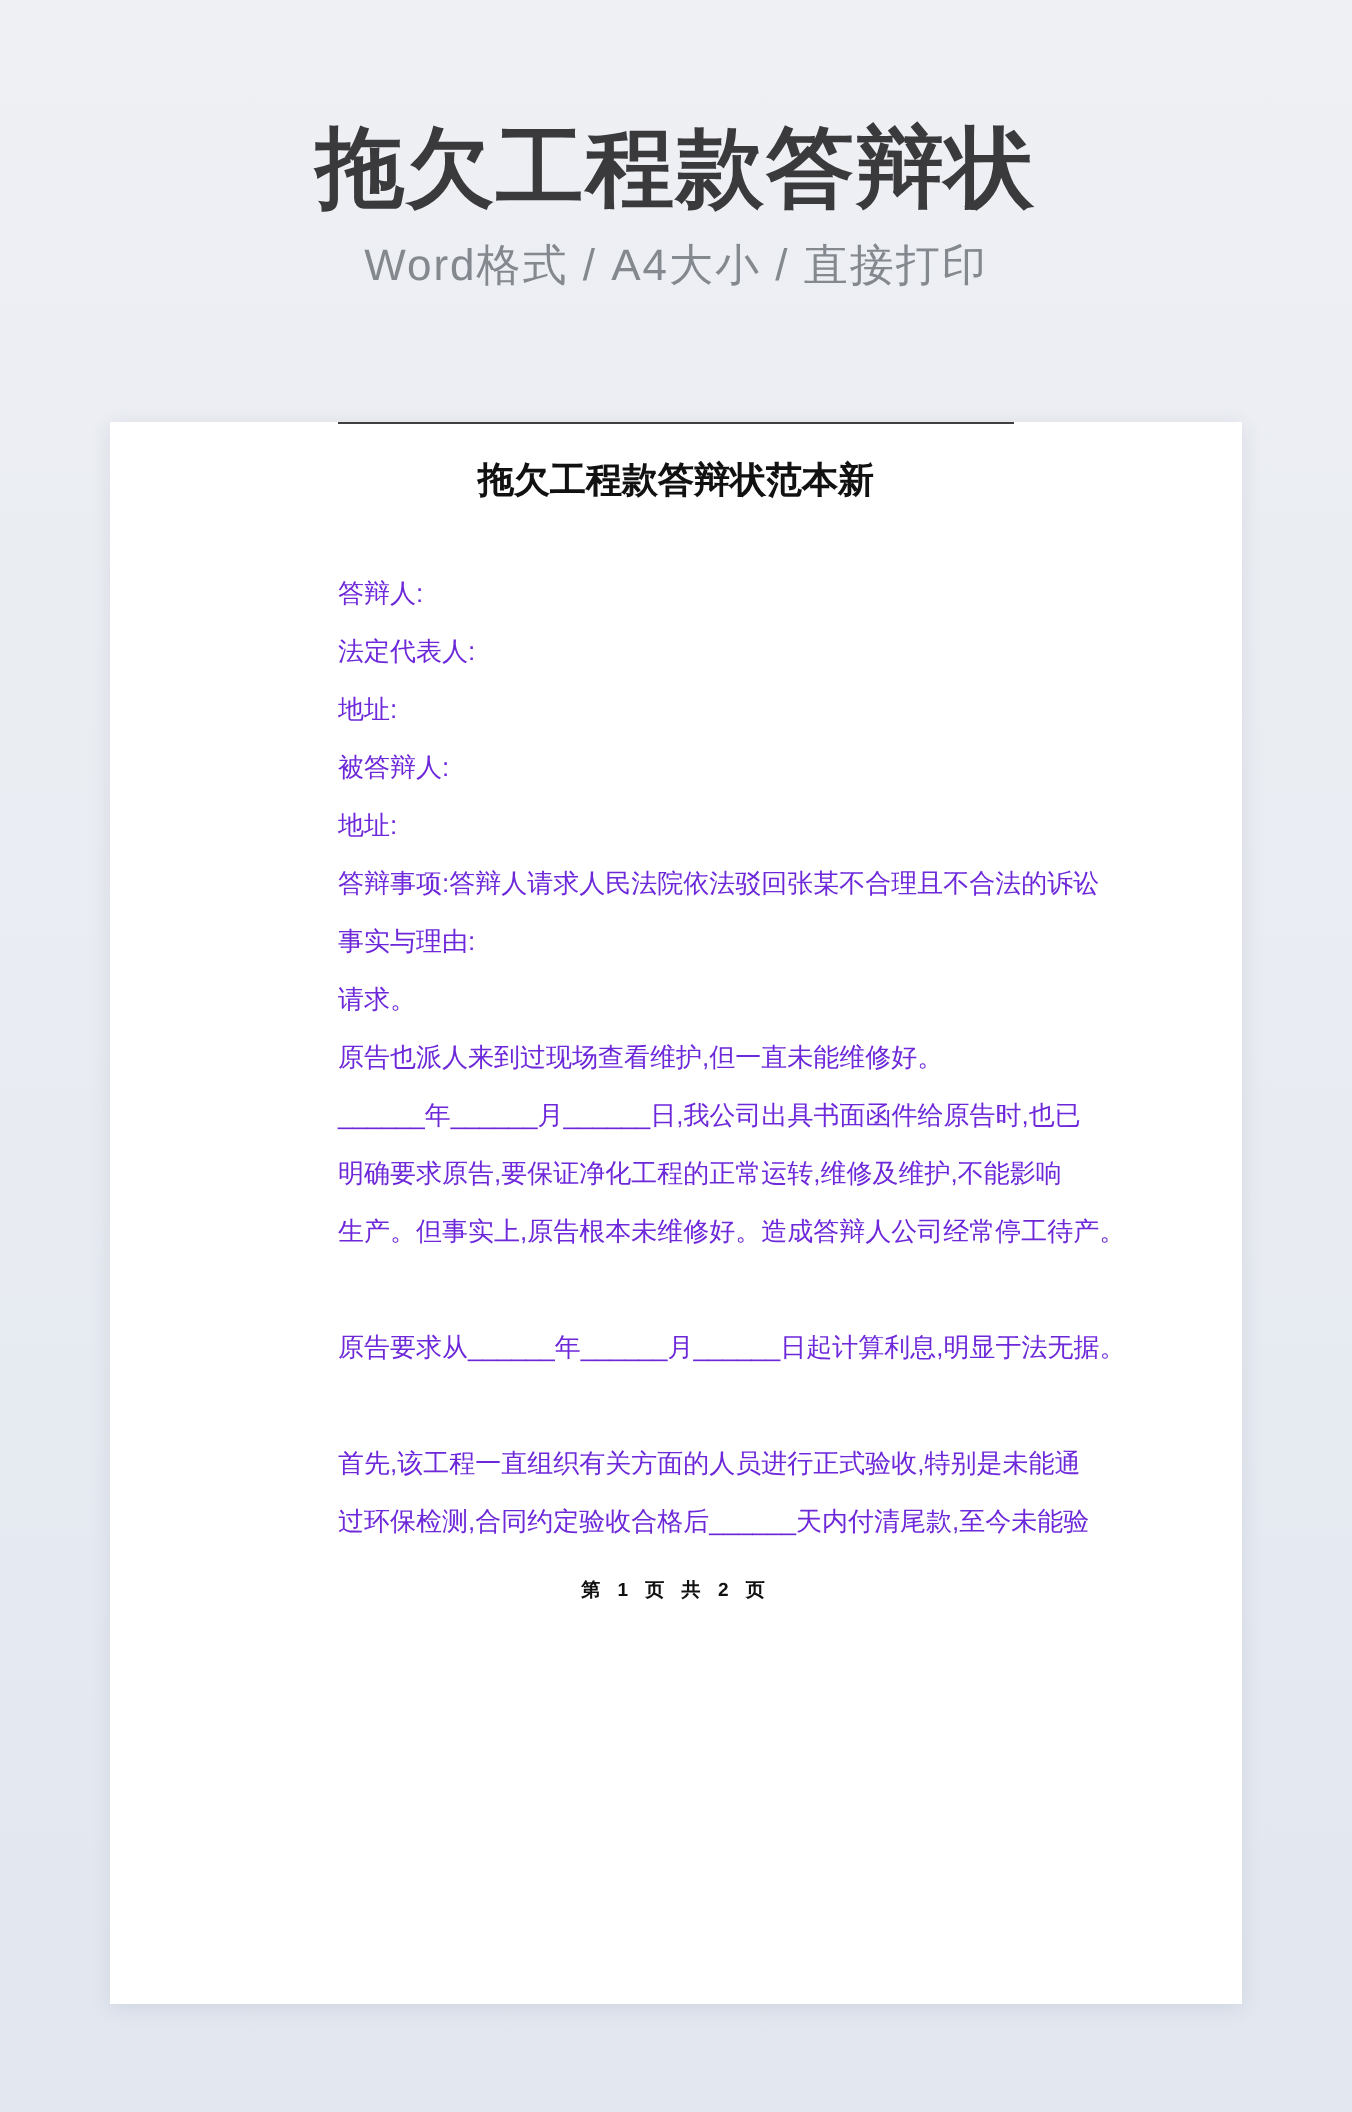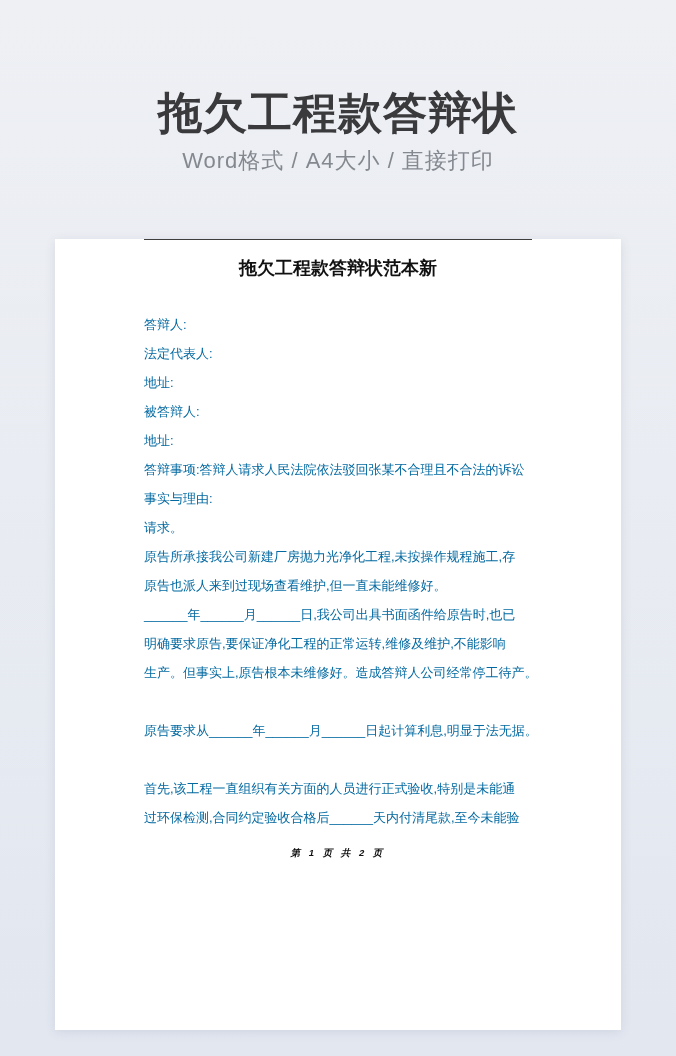--- a/index.html
+++ b/index.html
@@ -4,21 +4,21 @@
 <style>
   * { margin: 0; padding: 0; box-sizing: border-box; }
   html, body { width: 676px; }
   body {
     width: 676px;
     height: 1056px;
     background: linear-gradient(180deg, #eef0f4 0%, #e9ecf2 45%, #e2e7f0 100%);
     font-family: "Liberation Sans", "DejaVu Sans", sans-serif;
     overflow: hidden;
   }
-  .page-header { text-align: center; padding-top: 88px; }
+  .page-header { text-align: center; padding-top: 60px; }
   .page-title {
     font-size: 44px;
     font-weight: bold;
     color: #3a3a3c;
     line-height: 50px;
     letter-spacing: 1px;
   }
   .page-subtitle {
     margin-top: 7px;
     font-size: 22px;
@@ -26,53 +26,52 @@
     color: #84888f;
     line-height: 32px;
     letter-spacing: 1px;
   }
   .doc-card {
     width: 566px;
     height: 791px;
     margin: 38px auto 0 auto;
     background: #ffffff;
     box-shadow: 0 2px 10px rgba(70, 80, 110, 0.12);
-    padding: 0 89px;
+    padding: 0 114px;
   }
   .doc-rule {
     margin-top: 62px;
     border-top: 1px solid #3f3f3f;
     height: 0;
   }
   .doc-title {
     margin-top: 16px;
     text-align: center;
     font-size: 18px;
     font-weight: bold;
     color: #111111;
     line-height: 24px;
   }
   .doc-body { margin-top: 30px; }
   .doc-line {
     font-size: 13px;
-    color: #0369a1;
+    color: #6d28d9;
     line-height: 29px;
     height: 29px;
     white-space: nowrap;
     letter-spacing: 0px;
   }
   .doc-footer {
     margin-top: 14px;
     text-align: center;
     font-size: 9.5px;
     font-weight: bold;
     color: #111111;
     letter-spacing: 3px;
     line-height: 14px;
-    font-style: italic;
   }
 </style>
 </head>
 <body>
 
 <div class="page-header">
   <div class="page-title">拖欠工程款答辩状</div>
   <div class="page-subtitle">Word格式 / A4大小 / 直接打印</div>
 </div>
 
@@ -81,21 +80,20 @@
   <div class="doc-title">拖欠工程款答辩状范本新</div>
   <div class="doc-body" id="doc-body">
       <div class="doc-line">答辩人:</div>
       <div class="doc-line">法定代表人:</div>
       <div class="doc-line">地址:</div>
       <div class="doc-line">被答辩人:</div>
       <div class="doc-line">地址:</div>
       <div class="doc-line">答辩事项:答辩人请求人民法院依法驳回张某不合理且不合法的诉讼</div>
       <div class="doc-line">事实与理由:</div>
       <div class="doc-line">请求。</div>
-      <div class="doc-line">原告所承接我公司新建厂房抛力光净化工程,未按操作规程施工,存</div>
       <div class="doc-line">原告也派人来到过现场查看维护,但一直未能维修好。</div>
       <div class="doc-line">______年______月______日,我公司出具书面函件给原告时,也已</div>
       <div class="doc-line">明确要求原告,要保证净化工程的正常运转,维修及维护,不能影响</div>
       <div class="doc-line">生产。但事实上,原告根本未维修好。造成答辩人公司经常停工待产。</div>
       <div class="doc-line"></div>
       <div class="doc-line">原告要求从______年______月______日起计算利息,明显于法无据。</div>
       <div class="doc-line"></div>
       <div class="doc-line">首先,该工程一直组织有关方面的人员进行正式验收,特别是未能通</div>
       <div class="doc-line">过环保检测,合同约定验收合格后______天内付清尾款,至今未能验</div>
     </div>

